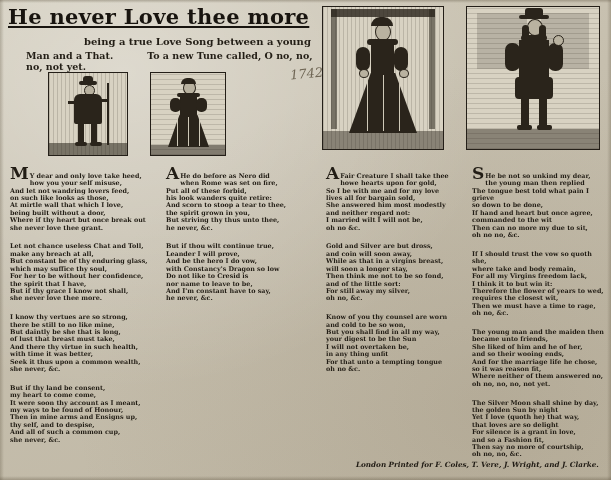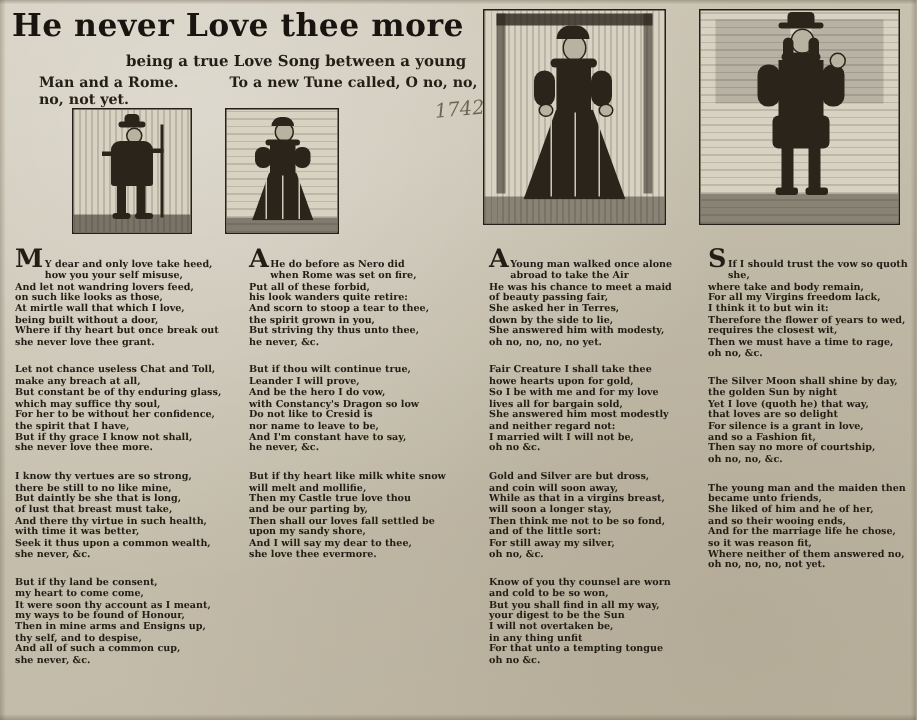--- a/index.html
+++ b/index.html
@@ -22,20 +22,21 @@
     left: 0; top: 0; right: 0; bottom: 0;
     background:
       radial-gradient(ellipse at 20% 15%, rgba(255,255,255,0.35), rgba(255,255,255,0) 55%),
       radial-gradient(ellipse at 80% 85%, rgba(120,105,80,0.18), rgba(0,0,0,0) 60%),
       linear-gradient(160deg, #cfc9b8 0%, #c6bfae 40%, #bfb7a4 100%);
   }
   .blackletter {
     font-family: "DejaVu Serif", serif;
     font-weight: bold;
     font-style: normal;
+    text-decoration: underline;
   }
   
   #title {
     position: absolute;
     left: 8px; top: 4px;
     width: 320px;
     font-family: "DejaVu Serif", serif;
     font-weight: bold;
     font-size: 21px;
     letter-spacing: 0.3px;
@@ -154,21 +155,21 @@
 <body>
 
 <div id="sheet">
   <div id="paper"></div>
 
   <div id="title" class="blackletter">
     <span>He never Love thee more</span>
   </div>
   <div id="subtitle1">being a true Love Song between a young</div>
   <div id="subtitle2">
-    <span>Man and a Rome.</span><span class="tune">To a new Tune called,  O no, no, no, not yet.</span>
+    <span>Man and a That.</span><span class="tune">To a new Tune called,  O no, no, no, not yet.</span>
   </div>
 
   <div id="annot">1742</div>
 
   <div class="cut" id="cut1">
     <div class="inner">
       <div class="hatch"></div>
 
       <div class="figure" style="left:0;top:70px;width:78px;height:12px;opacity:.55"></div>
 
@@ -329,40 +330,24 @@
 But striving thy thus unto thee,
 he never, &amp;c.</div>
     <div class="stanza">But if thou wilt continue true,
 Leander I will prove,
 And be the hero I do vow,
 with Constancy's Dragon so low
 Do not like to Cresid is
 nor name to leave to be,
 And I'm constant have to say,
 he never, &amp;c.</div>
-    <div class="stanza">But if thy heart like milk white snow
-will melt and mollifie,
-Then my Castle true love thou
-and be our parting by,
-Then shall our loves fall settled be
-upon my sandy shore,
-And I will say my dear to thee,
-she love thee evermore.</div>
   </div>
 
   <div class="col" id="col3">
     <span class="initial">A</span>
-    <div class="stanza">Young man walked once alone
-abroad to take the Air
-He was his chance to meet a maid
-of beauty passing fair,
-She asked her in Terres,
-down by the side to lie,
-She answered him with modesty,
-oh no, no, no, no yet.</div>
     <div class="stanza">Fair Creature I shall take thee
 howe hearts upon for gold,
 So I be with me and for my love
 lives all for bargain sold,
 She answered him most modestly
 and neither regard not:
 I married wilt I will not be,
 oh no &amp;c.</div>
     <div class="stanza">Gold and Silver are but dross,
 and coin will soon away,
@@ -377,44 +362,53 @@
 But you shall find in all my way,
 your digest to be the Sun
 I will not overtaken be,
 in any thing unfit
 For that unto a tempting tongue
 oh no &amp;c.</div>
   </div>
 
   <div class="col" id="col4">
     <span class="initial">S</span>
+    <div class="stanza">He be not so unkind my dear,
+the young man then replied
+The tongue best told what pain I grieve
+so down to be done,
+If hand and heart but once agree,
+commanded to the wit
+Then can no more my due to sit,
+oh no no, &amp;c.</div>
     <div class="stanza">If I should trust the vow so quoth she,
 where take and body remain,
 For all my Virgins freedom lack,
 I think it to but win it:
 Therefore the flower of years to wed,
 requires the closest wit,
 Then we must have a time to rage,
 oh no, &amp;c.</div>
+    <div class="stanza">The young man and the maiden then
+became unto friends,
+She liked of him and he of her,
+and so their wooing ends,
+And for the marriage life he chose,
+so it was reason fit,
+Where neither of them answered no,
+oh no, no, no, not yet.</div>
     <div class="stanza">The Silver Moon shall shine by day,
 the golden Sun by night
 Yet I love (quoth he) that way,
 that loves are so delight
 For silence is a grant in love,
 and so a Fashion fit,
 Then say no more of courtship,
 oh no, no, &amp;c.</div>
-    <div class="stanza">The young man and the maiden then
-became unto friends,
-She liked of him and he of her,
-and so their wooing ends,
-And for the marriage life he chose,
-so it was reason fit,
-Where neither of them answered no,
-oh no, no, no, not yet.</div>
-  </div>
-
+  </div>
+
+  <div id="imprint">London Printed for F. Coles, T. Vere, J. Wright, and J. Clarke.</div>
 
   <div class="edge" id="edge-top"></div>
   <div class="edge" id="edge-bottom"></div>
   <div class="edge" id="edge-left"></div>
   <div class="edge" id="edge-right"></div>
 </div>
 
 </body></html>

